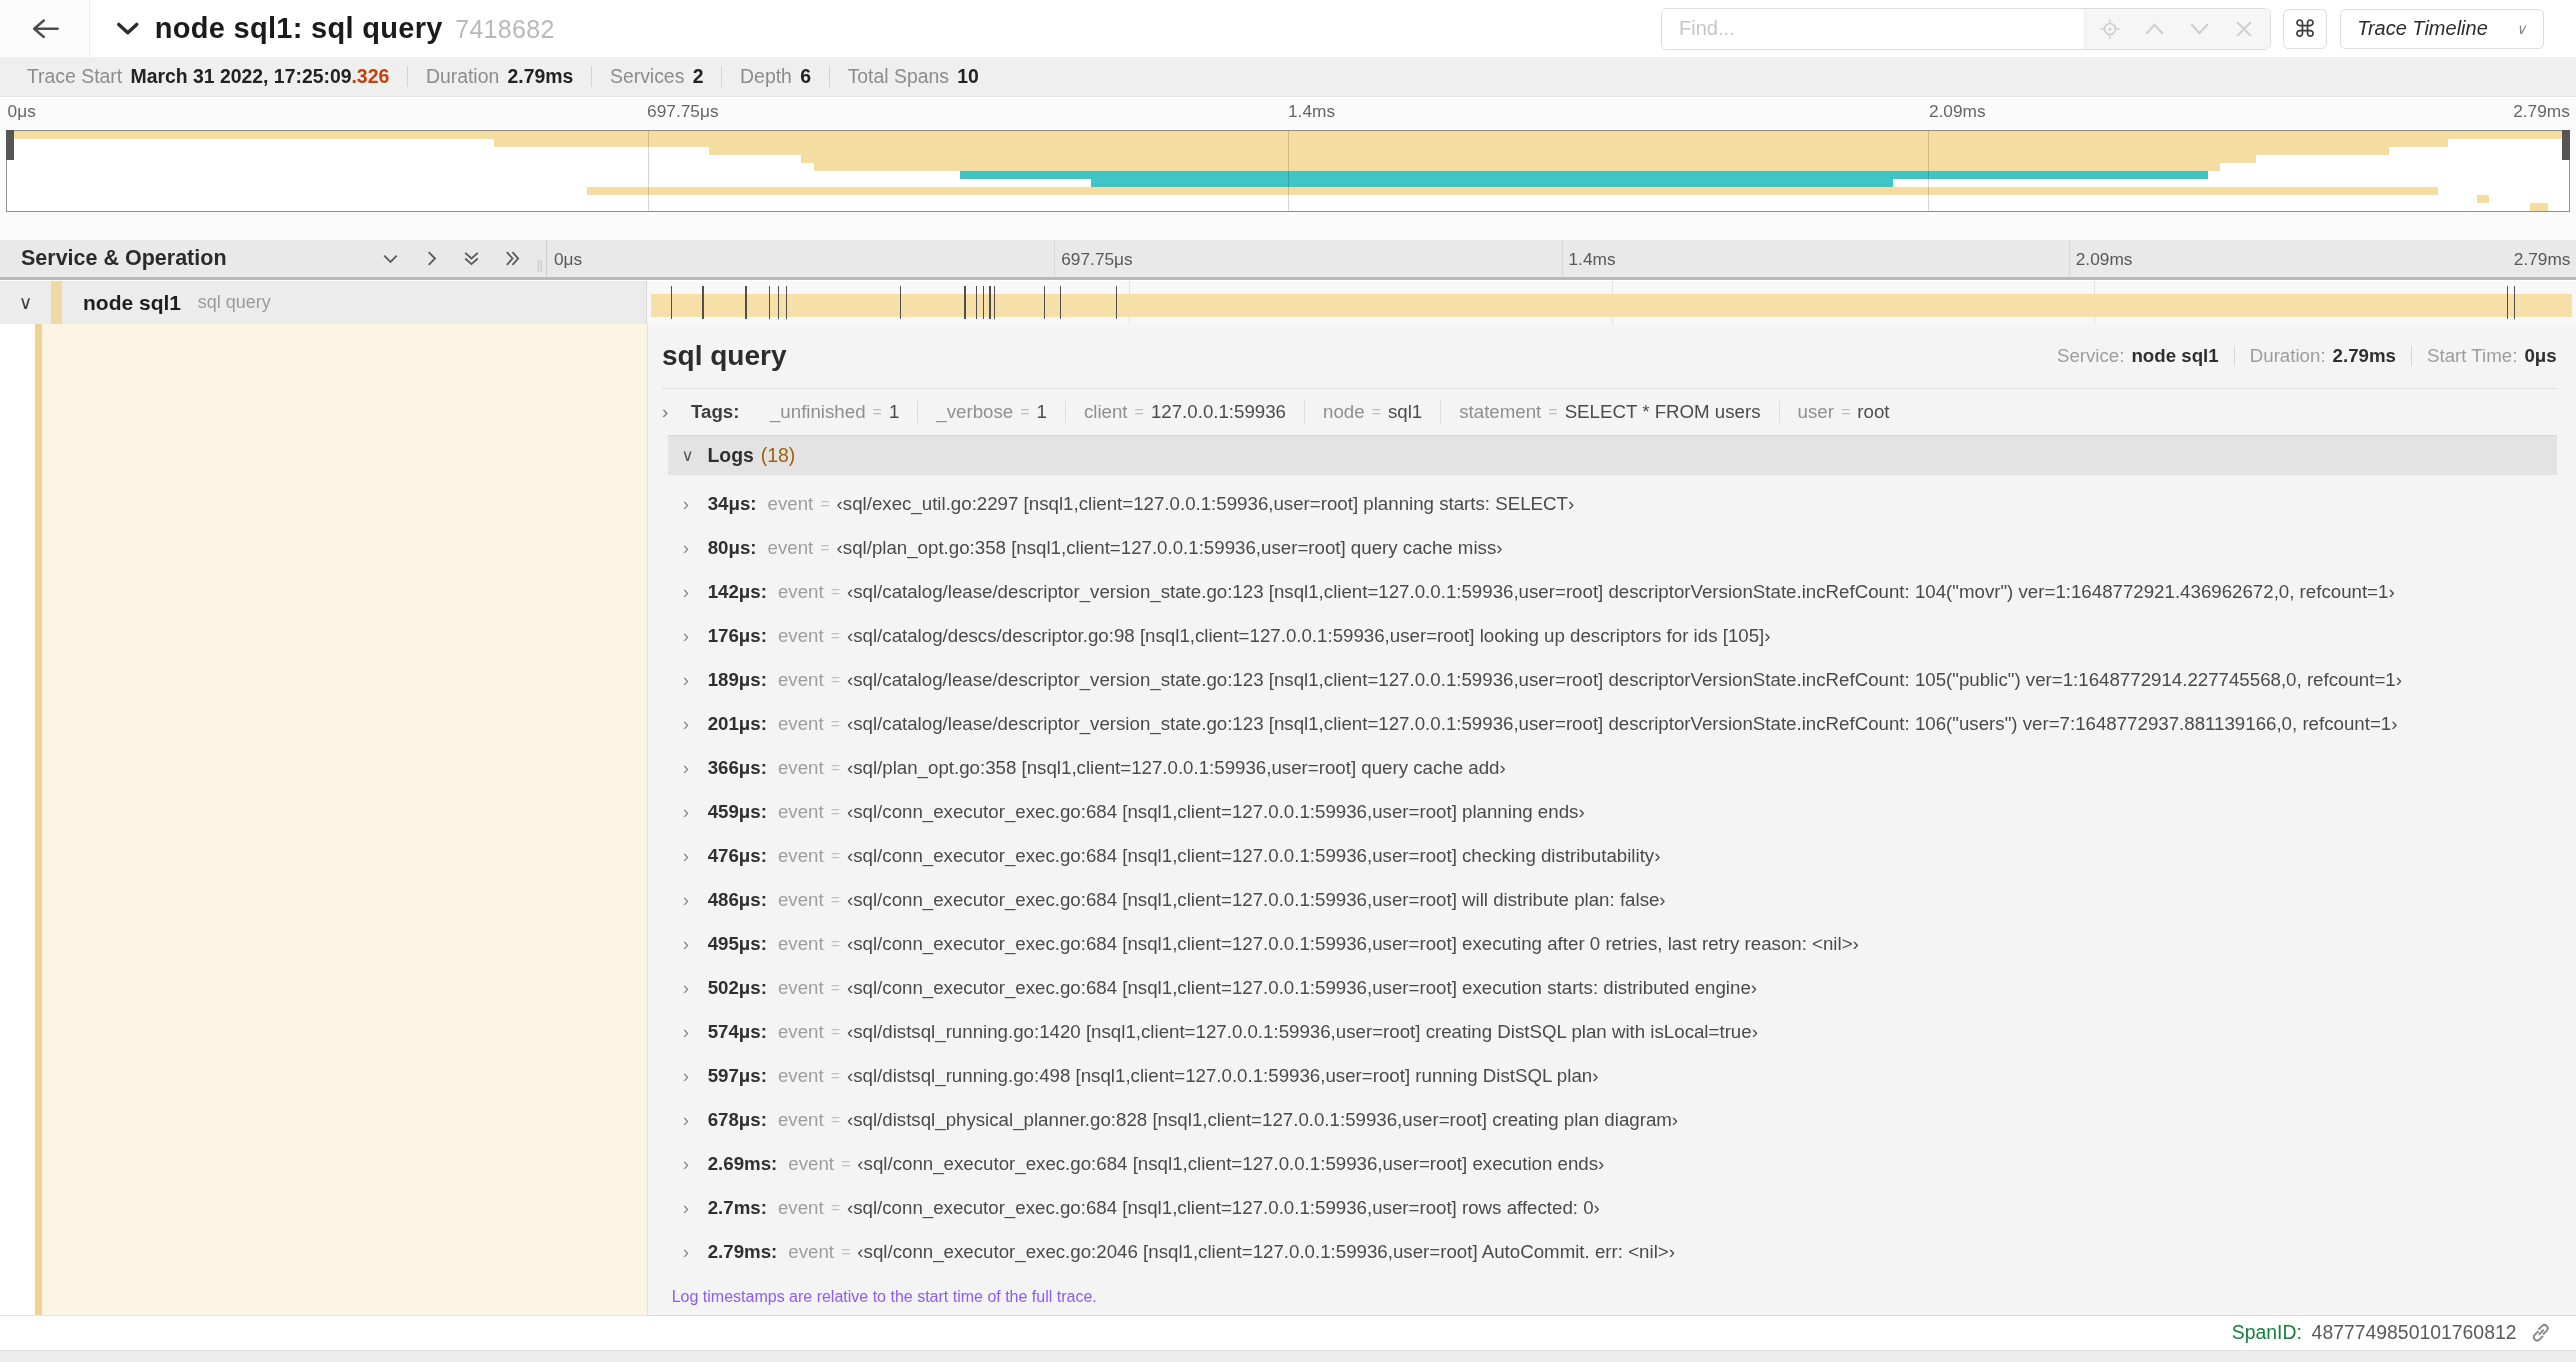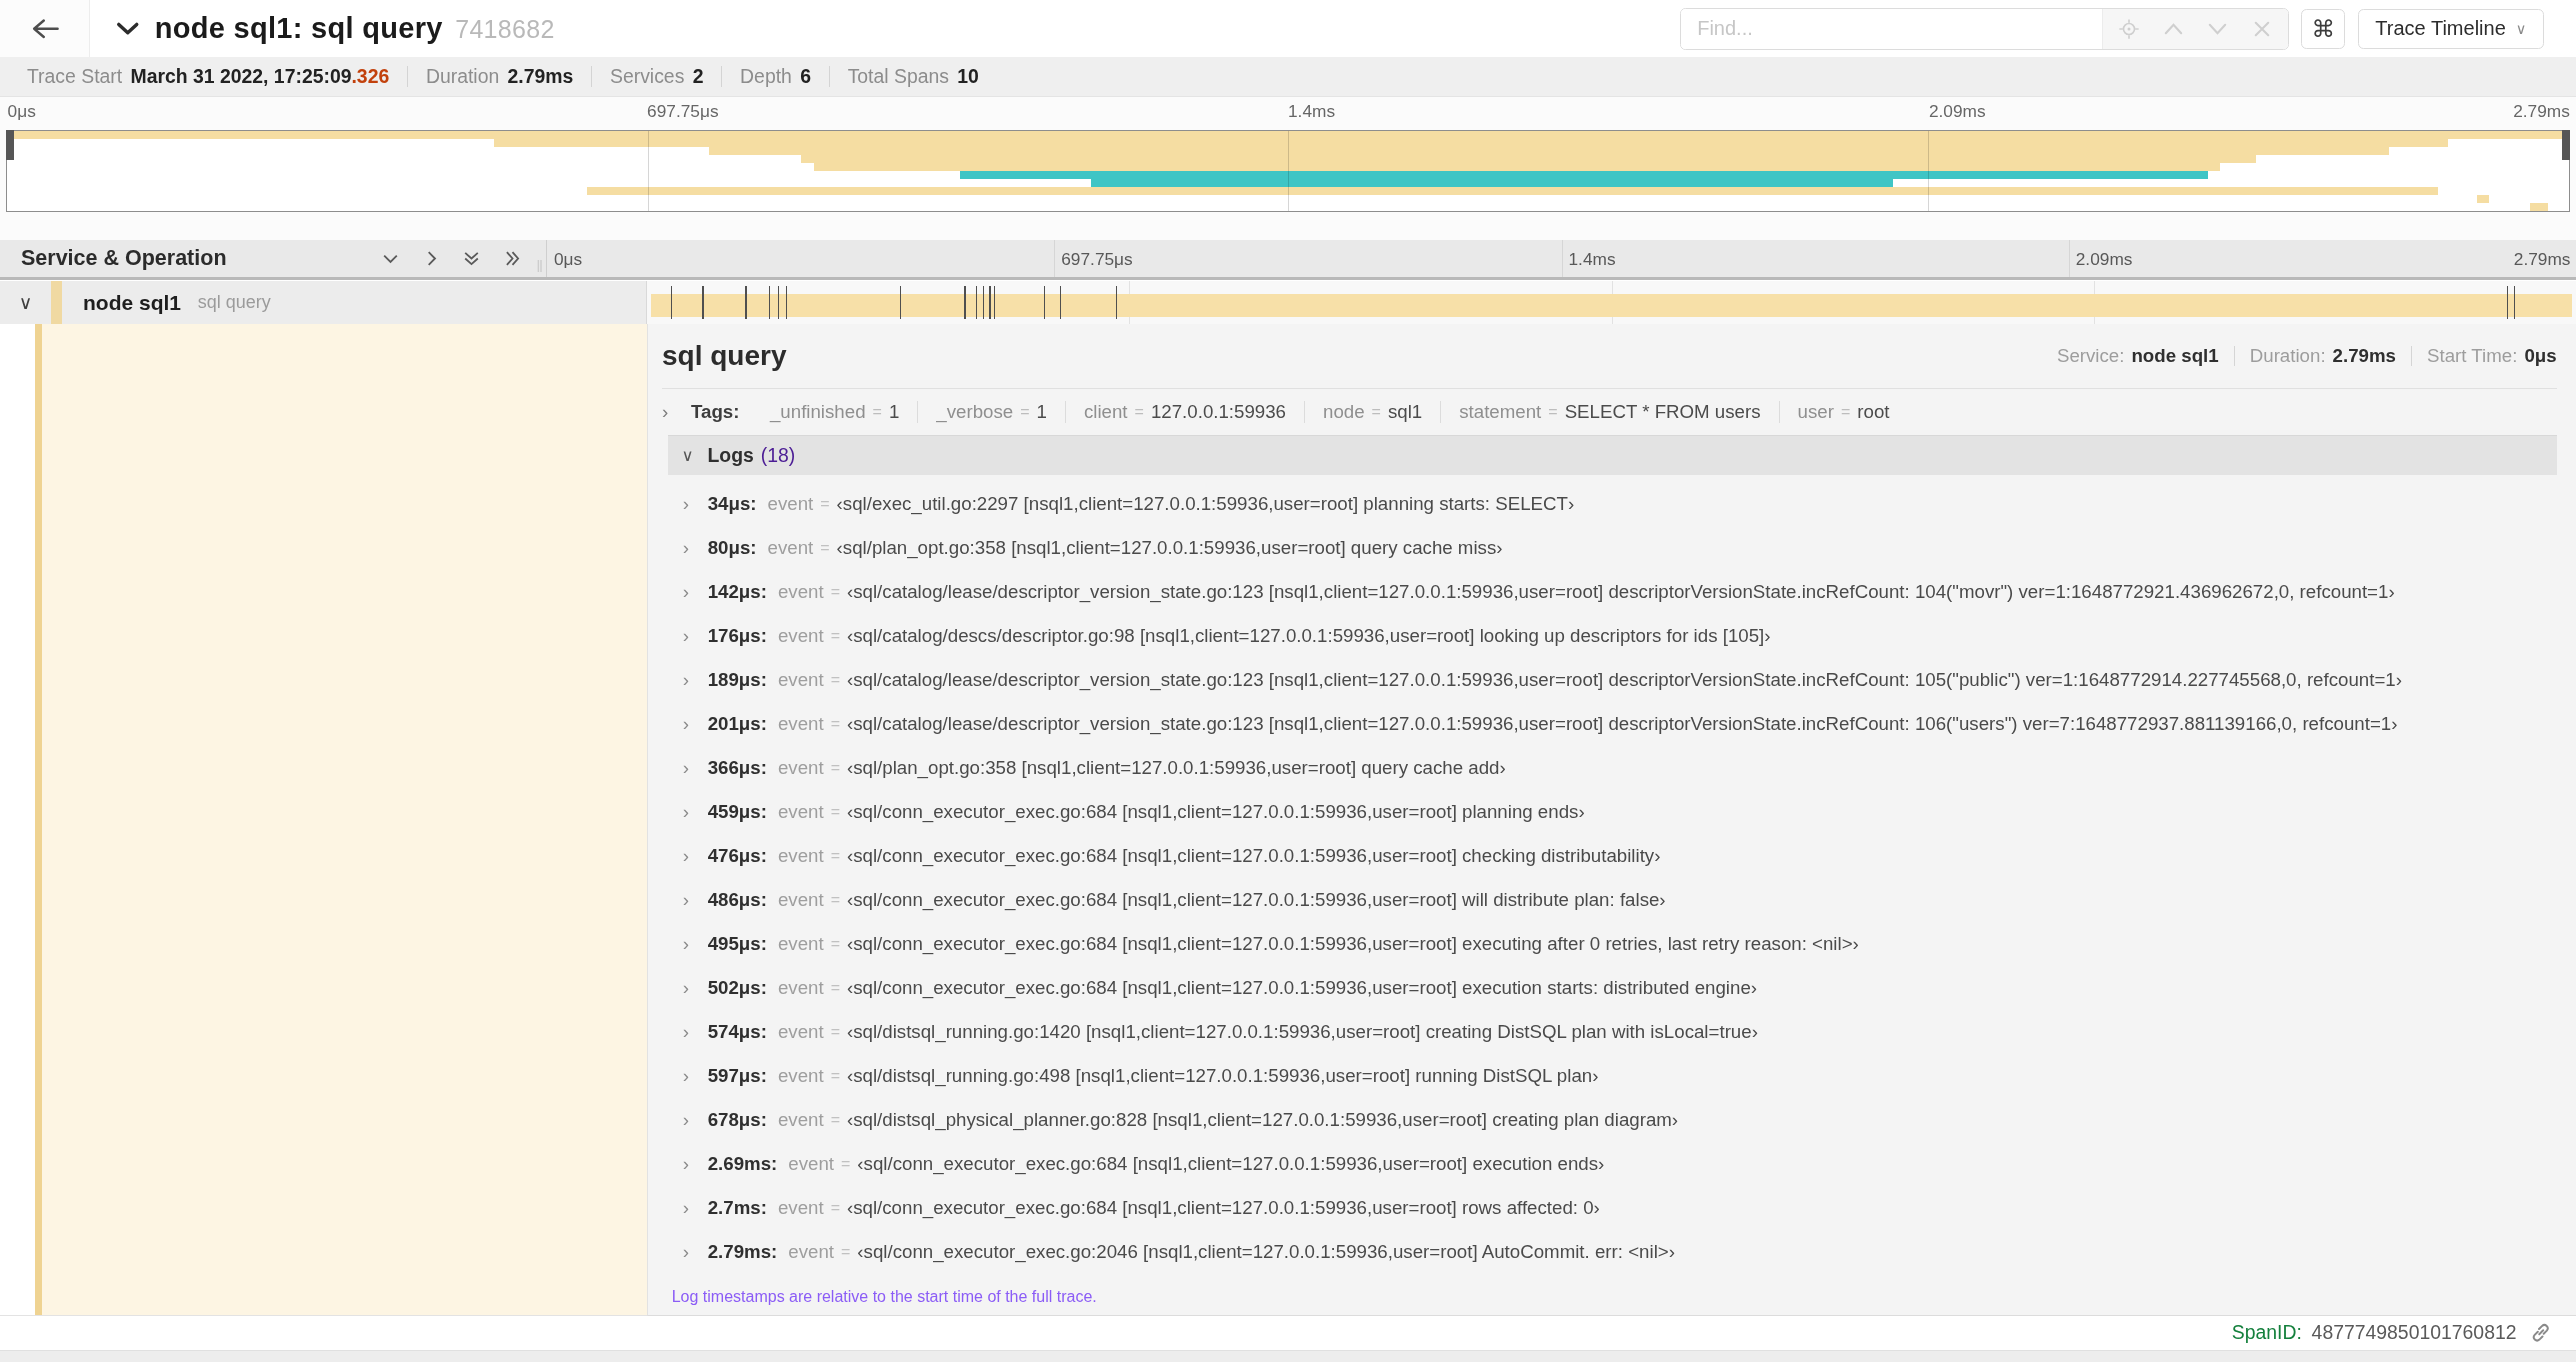--- a/index.html
+++ b/index.html
@@ -14,21 +14,21 @@
   .title-caret{margin-left:26px;display:flex;align-items:center;cursor:pointer;}
   .page-title{font-size:29px;font-weight:bold;color:#1b1b1b;margin:0 0 0 15.2px;letter-spacing:0.3px;}
   .trace-id{font-size:25px;color:#b9b9b9;font-weight:normal;margin-left:12.5px;}
   .top-right{margin-left:auto;display:flex;align-items:center;margin-right:32px;gap:12.5px;}
   .find-group{display:flex;height:40px;border:0.7px solid #dcdcdc;border-radius:5.5px;overflow:hidden;background:#fff;align-items:stretch;}
   .find-input{border:none;outline:none;padding:0 16.6px;width:388px;font-size:20px;color:#555;font-family:"Liberation Sans",sans-serif;}
   .find-input::placeholder{color:#c6c6c6;}
   .find-tools{display:flex;align-items:center;background:#f6f6f6;border-left:0.7px solid #ececec;padding:0 14px;gap:21px;color:#cfcfcf;font-size:19.4px;}
   .tool-ic{display:flex;align-items:center;justify-content:center;width:23.5px;cursor:pointer;color:#cfcfcf;}
   .sq-btn{height:40px;min-width:44px;border:0.7px solid #dcdcdc;border-radius:5.5px;background:#fff;font-size:23.5px;color:#3d3d3d;display:flex;align-items:center;justify-content:center;cursor:pointer;}
-  .view-btn{height:40px;border:0.7px solid #dcdcdc;border-radius:5.5px;background:#fff;font-size:20px;color:#2d2d2d;display:flex;align-items:center;gap:10px;padding:0 16.6px;cursor:pointer;}
+  .view-btn{height:40px;border:0.7px solid #dcdcdc;border-radius:5.5px;background:#fff;font-size:20px;color:#2d2d2d;display:flex;align-items:center;gap:28px;padding:0 16.6px;cursor:pointer;font-style:italic;}
   .view-caret{font-size:14.5px;color:#8a8a8a;}
   
   .summary{position:absolute;top:57px;left:0;right:0;height:39px;background:#efefef;border-bottom:0.7px solid #e4e4e4;display:flex;align-items:center;padding-left:27px;font-size:19.4px;color:#8c8c8c;white-space:nowrap;}
   .sum-val{color:#222;font-weight:bold;margin-left:8.3px;}
   .sum-frac{color:#c2410c;font-weight:bold;}
   .sum-sep{width:0.7px;height:21px;background:#d4d4d4;margin:0 18px;}
   
   .minimap{position:absolute;top:97px;left:0;right:0;height:143px;background:#fbfbfb;}
   .mini-labels{position:absolute;top:4.2px;left:6.2px;right:6.2px;height:26px;font-size:17.3px;color:#666;}
   .mini-labels span{position:absolute;top:0;}
@@ -78,21 +78,21 @@
   .tags-label{font-weight:bold;color:#3d3d3d;margin:0 12.5px 0 5.5px;}
   .tag{display:flex;align-items:center;padding:0 18px;}
   .tag + .tag{border-left:0.7px solid #dcdcdc;}
   .tag-key{color:#8f8f8f;}
   .tag-eq{color:#bdbdbd;font-size:16px;margin:0 7px;}
   .tag-val{color:#4b4b4b;}
   .logs{margin-left:5.5px;}
   .logs-head{height:39px;background:#e3e3e3;border-top:0.7px solid #d8d8d8;display:flex;align-items:center;font-size:19.4px;cursor:pointer;}
   .logs-caret{width:40px;text-align:center;color:#555;font-size:16.6px;}
   .logs-title{font-weight:bold;color:#2f2f2f;}
-  .logs-count{color:#4c1d95;margin-left:7px;font-weight:normal;}
+  .logs-count{color:#a16207;margin-left:7px;font-weight:normal;}
   .logs-body{padding-top:7px;}
   .log-row{height:44px;display:flex;align-items:center;font-size:18.7px;cursor:pointer;}
   .log-caret{width:25px;margin-left:15.2px;color:#8a8a8a;font-size:18.7px;}
   .log-time{font-weight:bold;color:#2f2f2f;margin-right:11px;}
   .log-field{color:#9e9e9e;}
   .log-eq{color:#c1c1c1;font-size:16px;margin:0 7px;}
   .log-val{color:#4a4a4a;white-space:nowrap;}
   .log-note{font-size:16px;color:#8b5cf6;margin:14px 0 0 4.2px;}
   
   .footer{position:absolute;bottom:12.5px;left:0;right:0;height:34px;background:#fff;border-bottom:0.7px solid #e0e0e0;display:flex;align-items:center;justify-content:flex-end;padding-right:23.5px;font-size:19.4px;}

